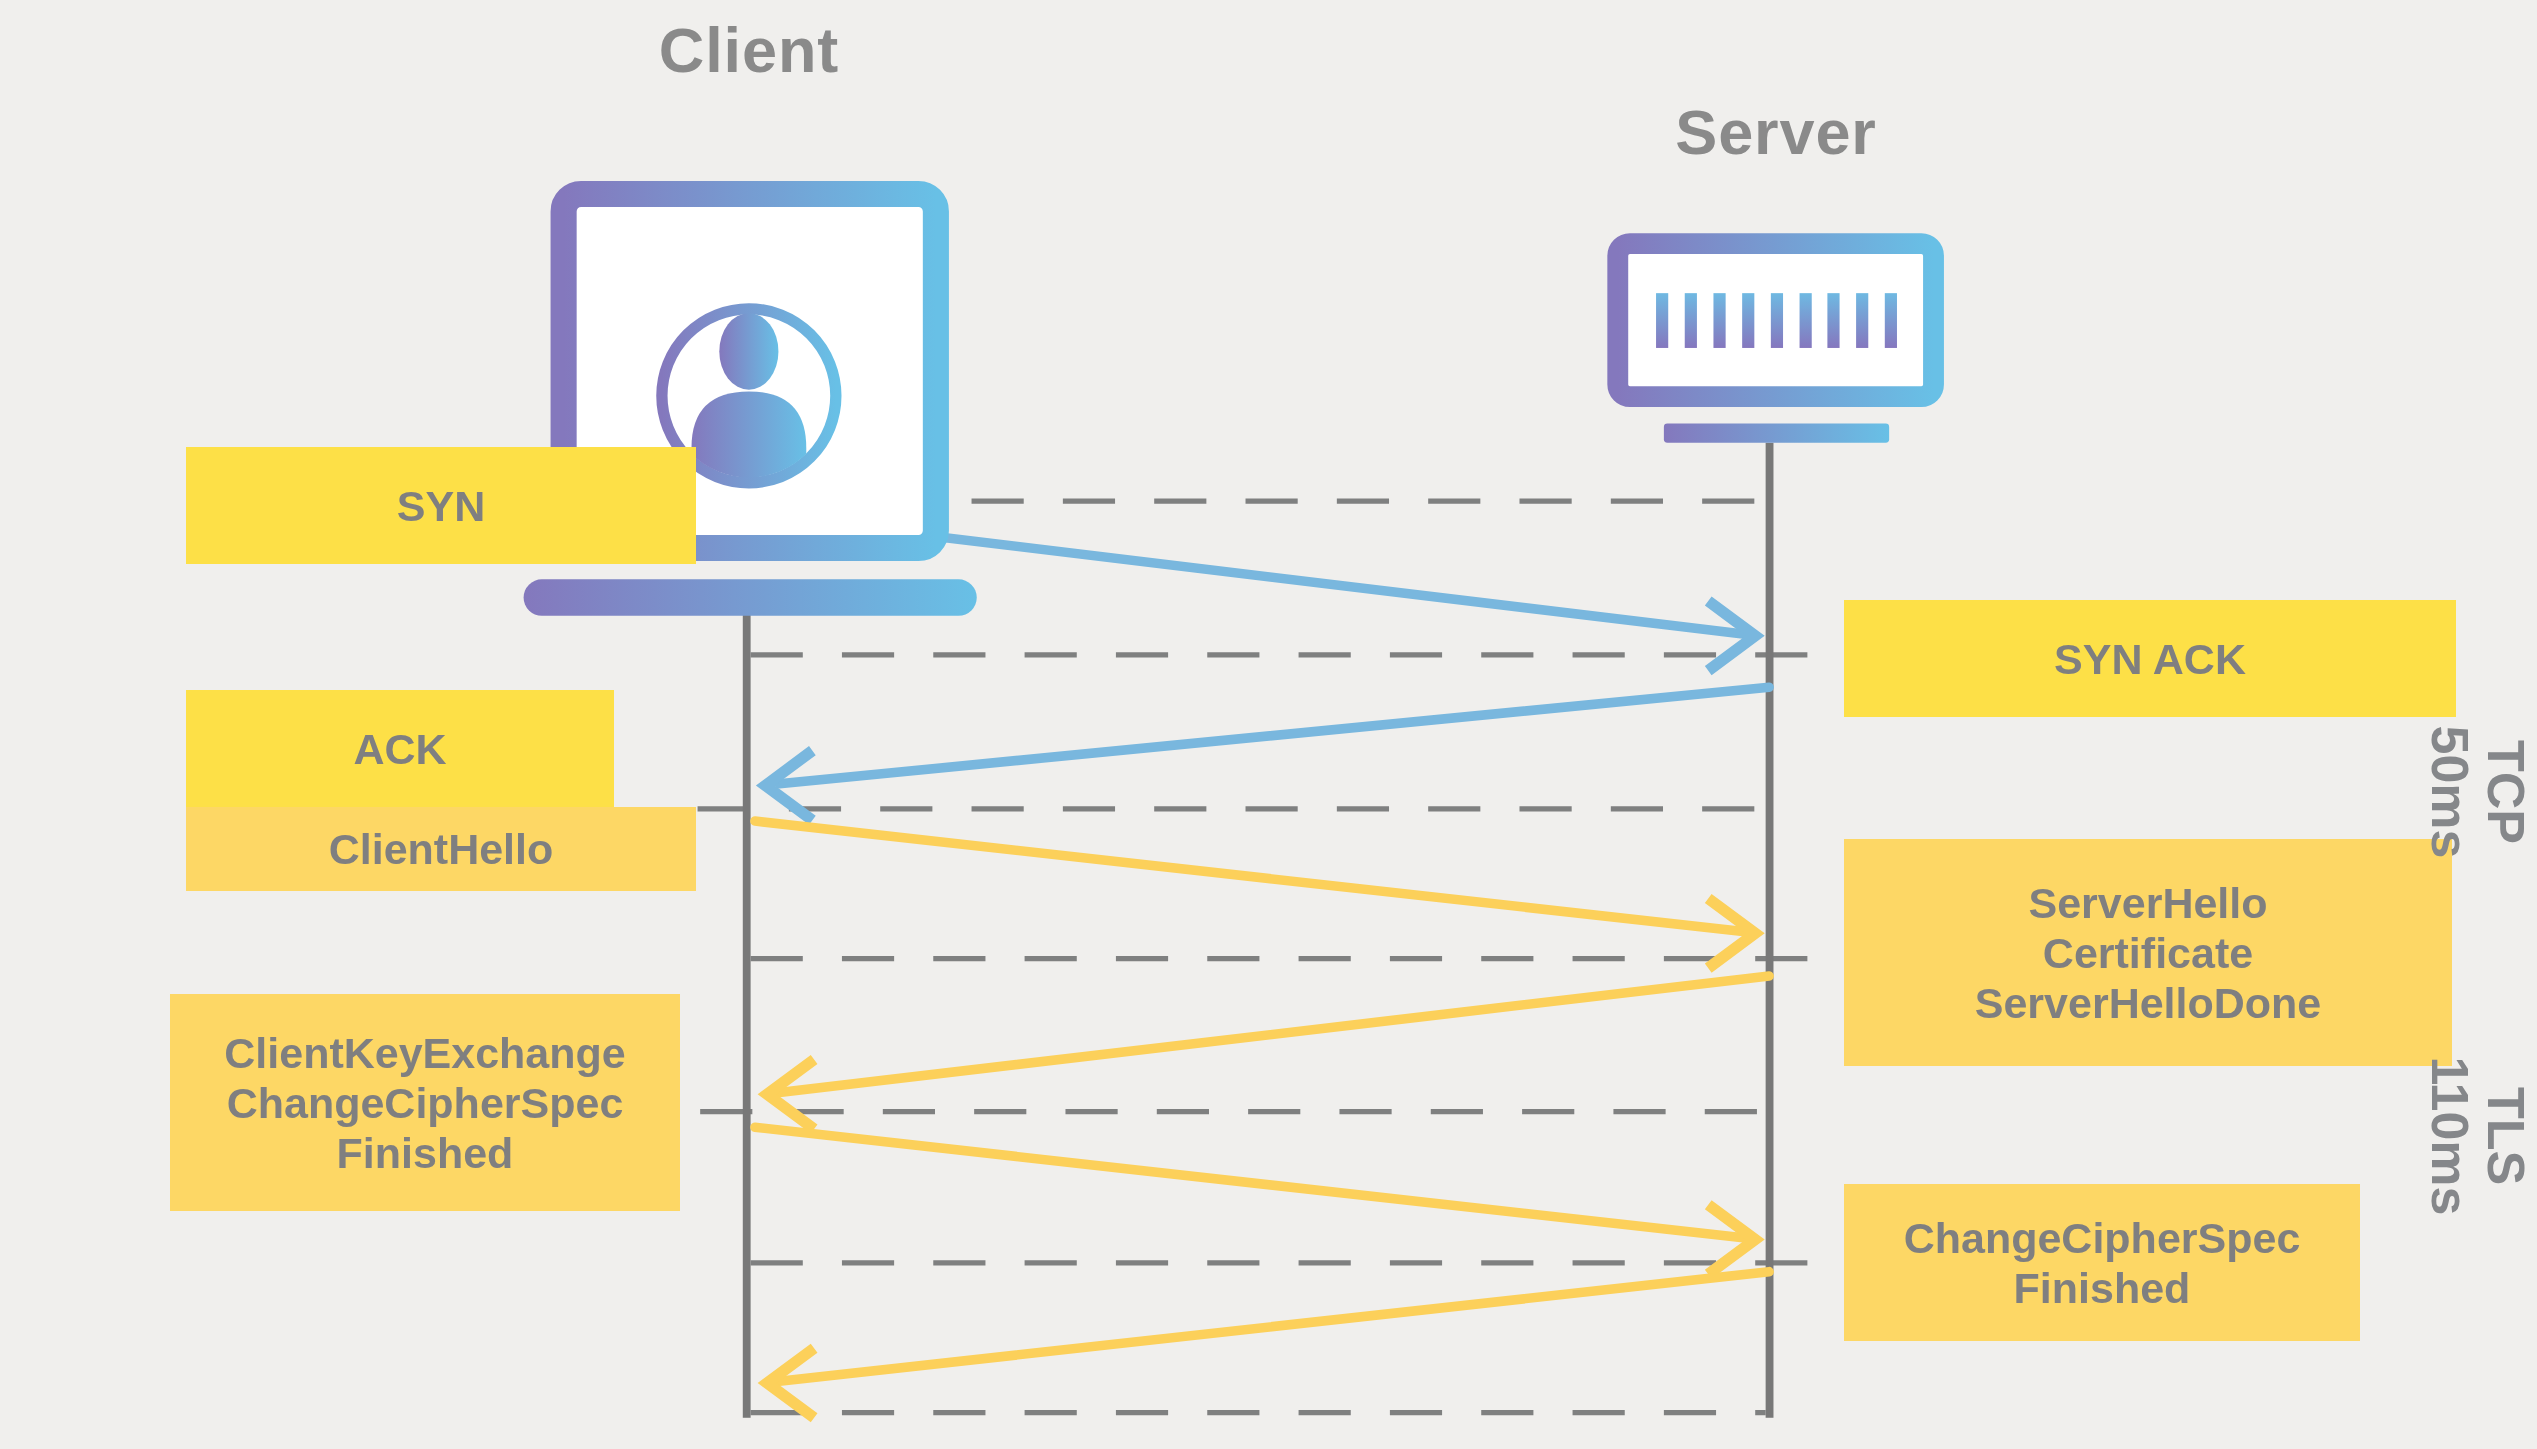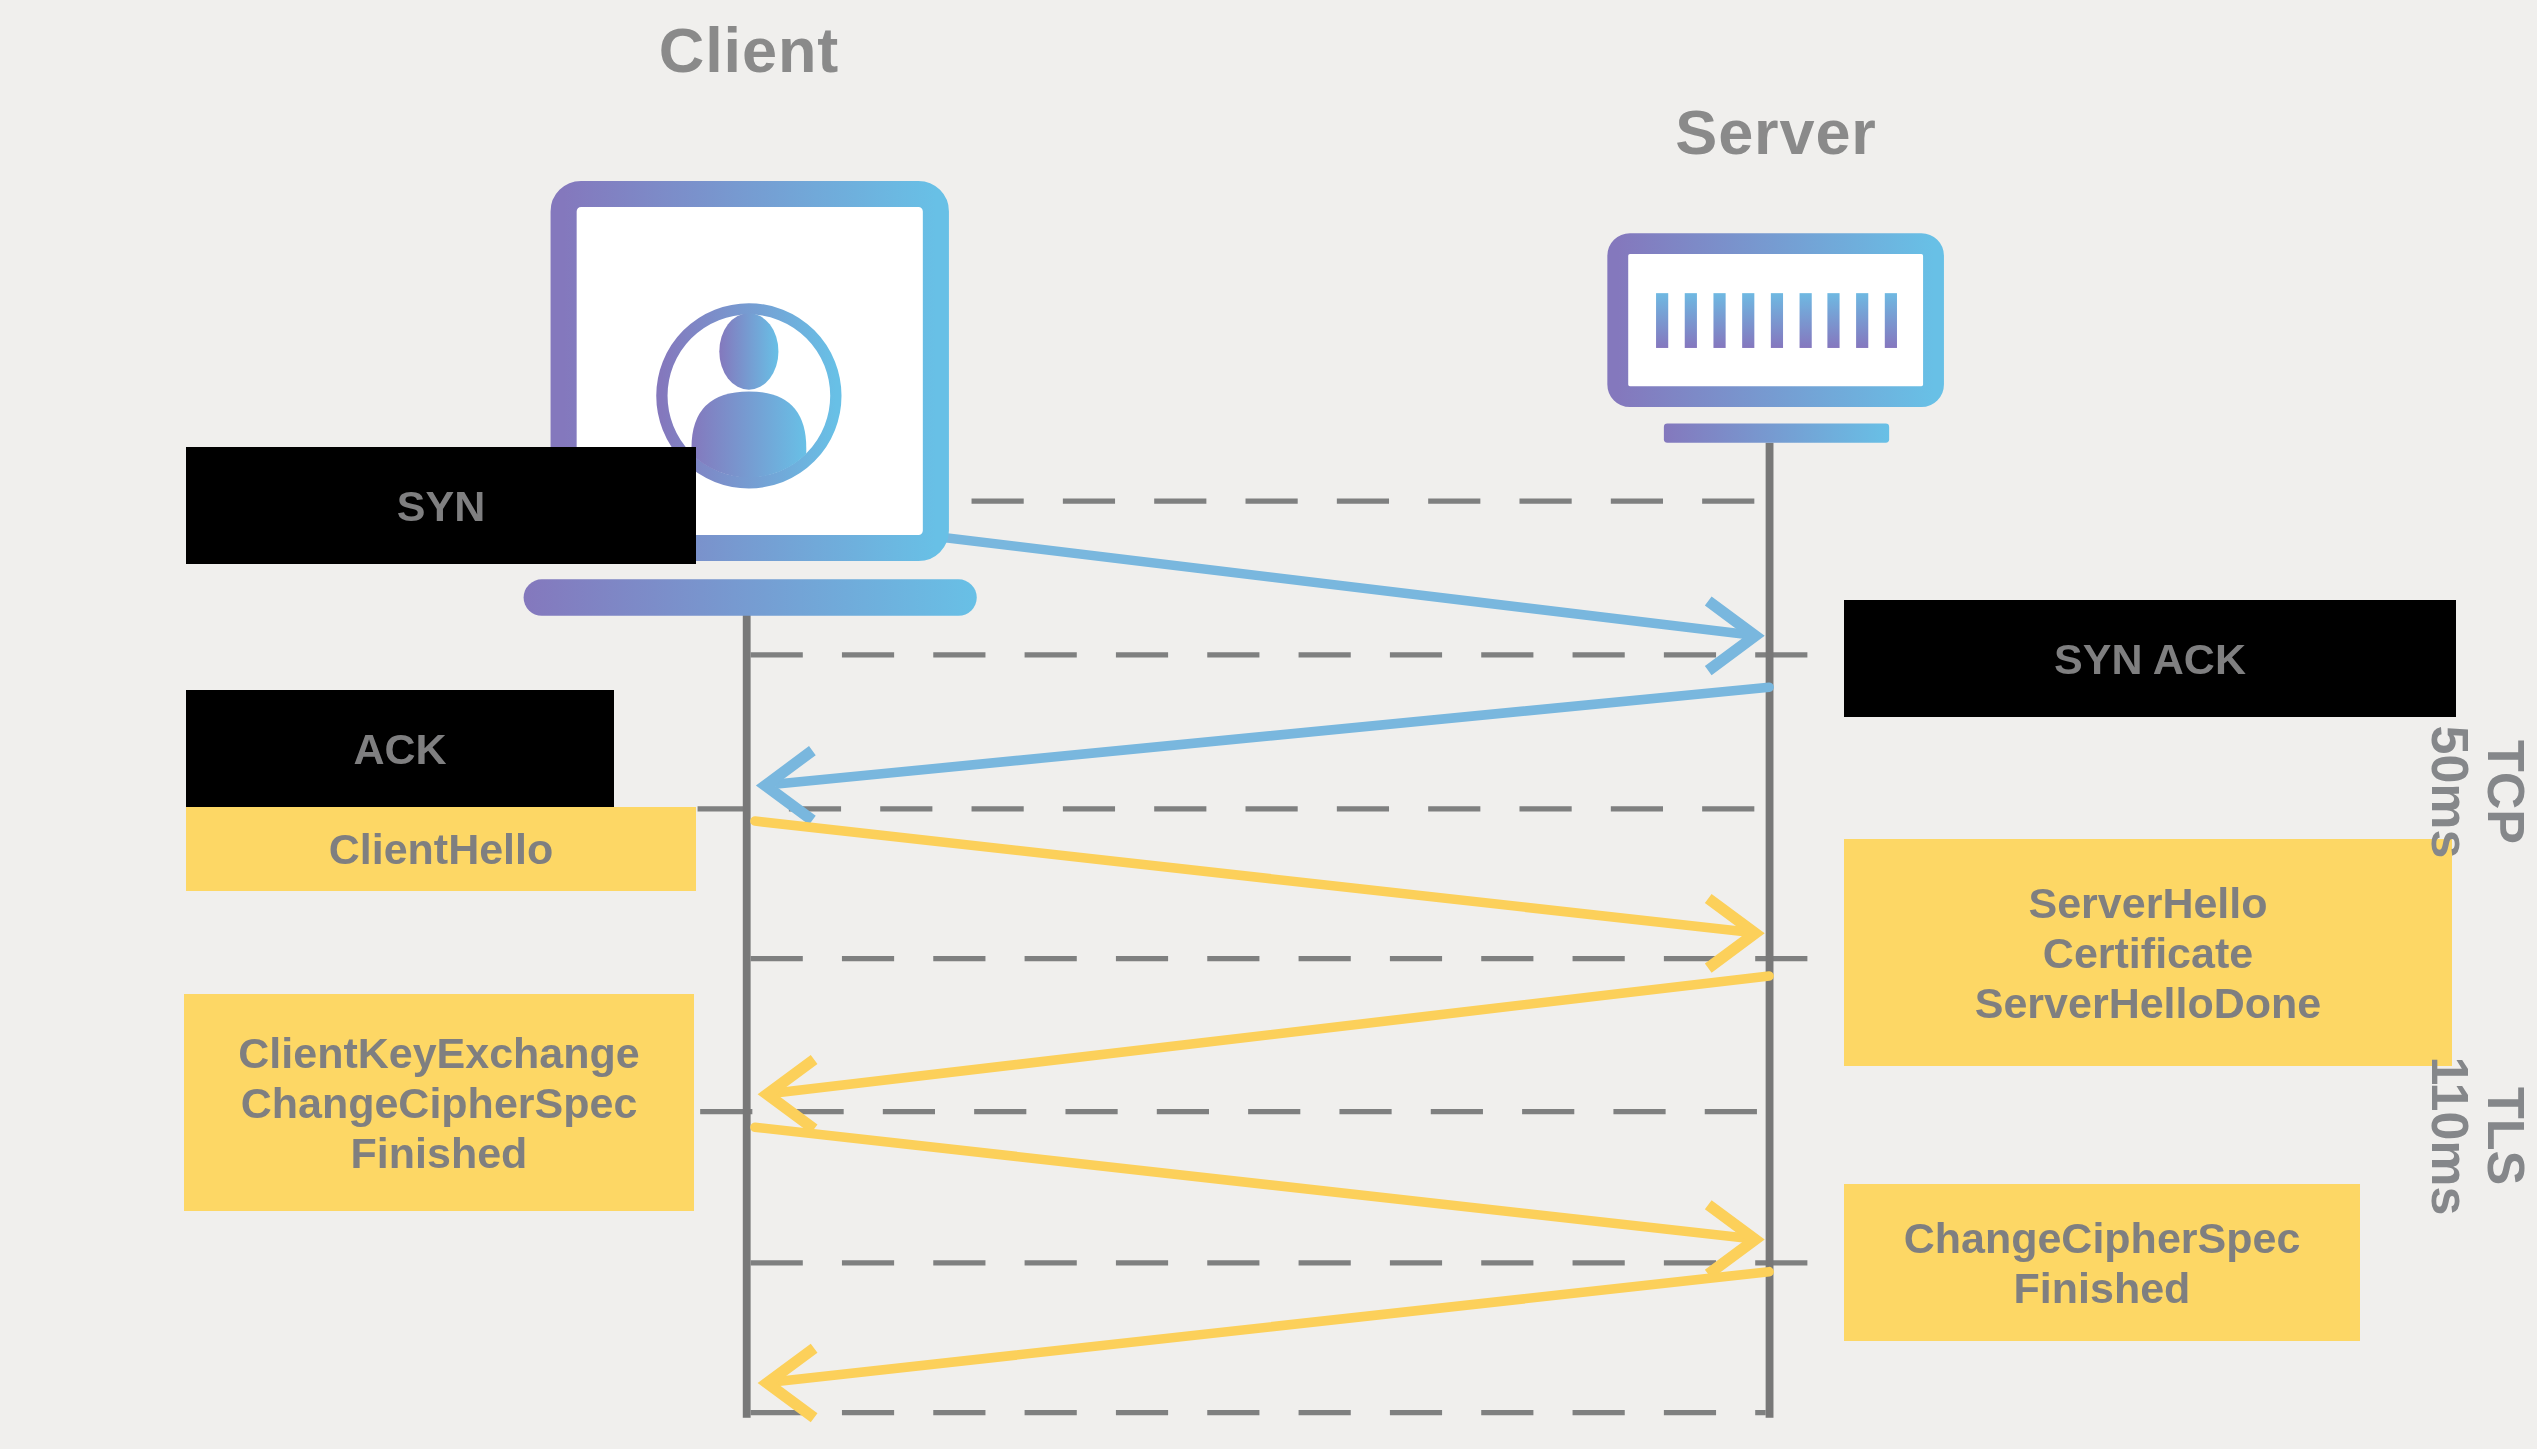--- a/index.html
+++ b/index.html
@@ -17,21 +17,21 @@
     font-size:63px;font-weight:700;color:#8a8a8a;
     letter-spacing:0.9px;white-space:nowrap;text-align:center;
   }
   .msg{
     position:absolute;
     display:flex;flex-direction:column;
     align-items:center;justify-content:center;
     font-size:43px;font-weight:700;color:#7f7f80;
     line-height:50px;text-align:center;white-space:nowrap;
   }
-  .msg.tcp{background:#000000;}
+  .msg.tcp{background:#fde047;}
   .msg.tls{background:#fdd765;}
   .phase-label{
     position:absolute;
     transform:translate(-50%,-50%) rotate(90deg);
     text-align:center;
     font-size:52px;line-height:56px;font-weight:700;
     color:#85878a;white-space:nowrap;
   }
 </style>
 </head>
@@ -127,21 +127,21 @@
 
   <div class="msg tcp" style="left:186px;top:447px;width:510px;height:117px">
     <span>SYN</span>
   </div>
   <div class="msg tcp" style="left:186px;top:690px;width:428px;height:117px">
     <span>ACK</span>
   </div>
   <div class="msg tls" style="left:186px;top:807px;width:510px;height:84px">
     <span>ClientHello</span>
   </div>
-  <div class="msg tls" style="left:184px;top:994px;width:510px;height:217px">
+  <div class="msg tls" style="left:170px;top:994px;width:510px;height:217px">
     <span>ClientKeyExchange</span>
     <span>ChangeCipherSpec</span>
     <span>Finished</span>
   </div>
 
   <div class="msg tcp" style="left:1844px;top:600px;width:612px;height:117px">
     <span>SYN ACK</span>
   </div>
   <div class="msg tls" style="left:1844px;top:839px;width:608px;height:227px">
     <span>ServerHello</span>

